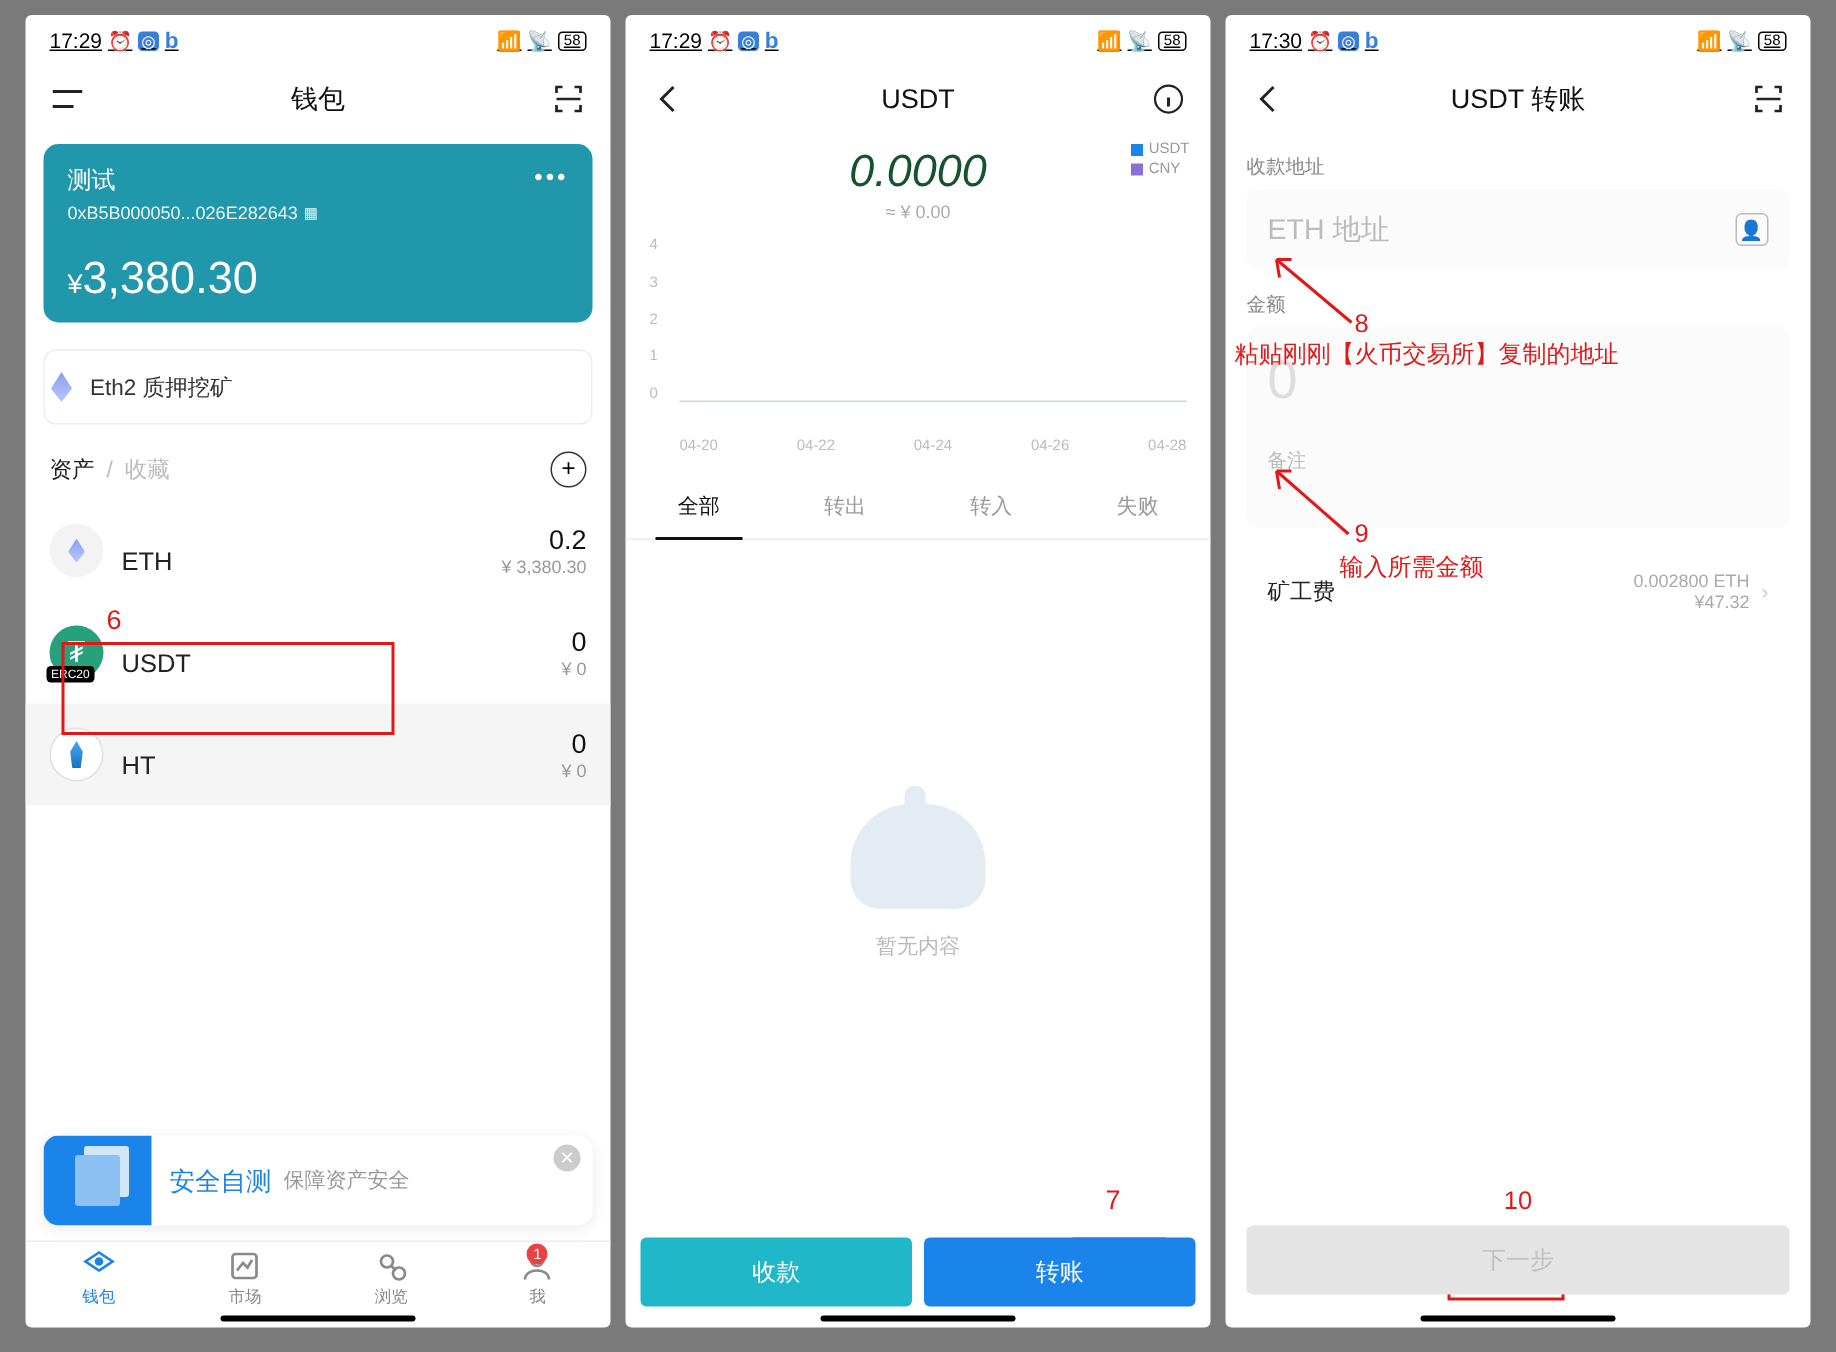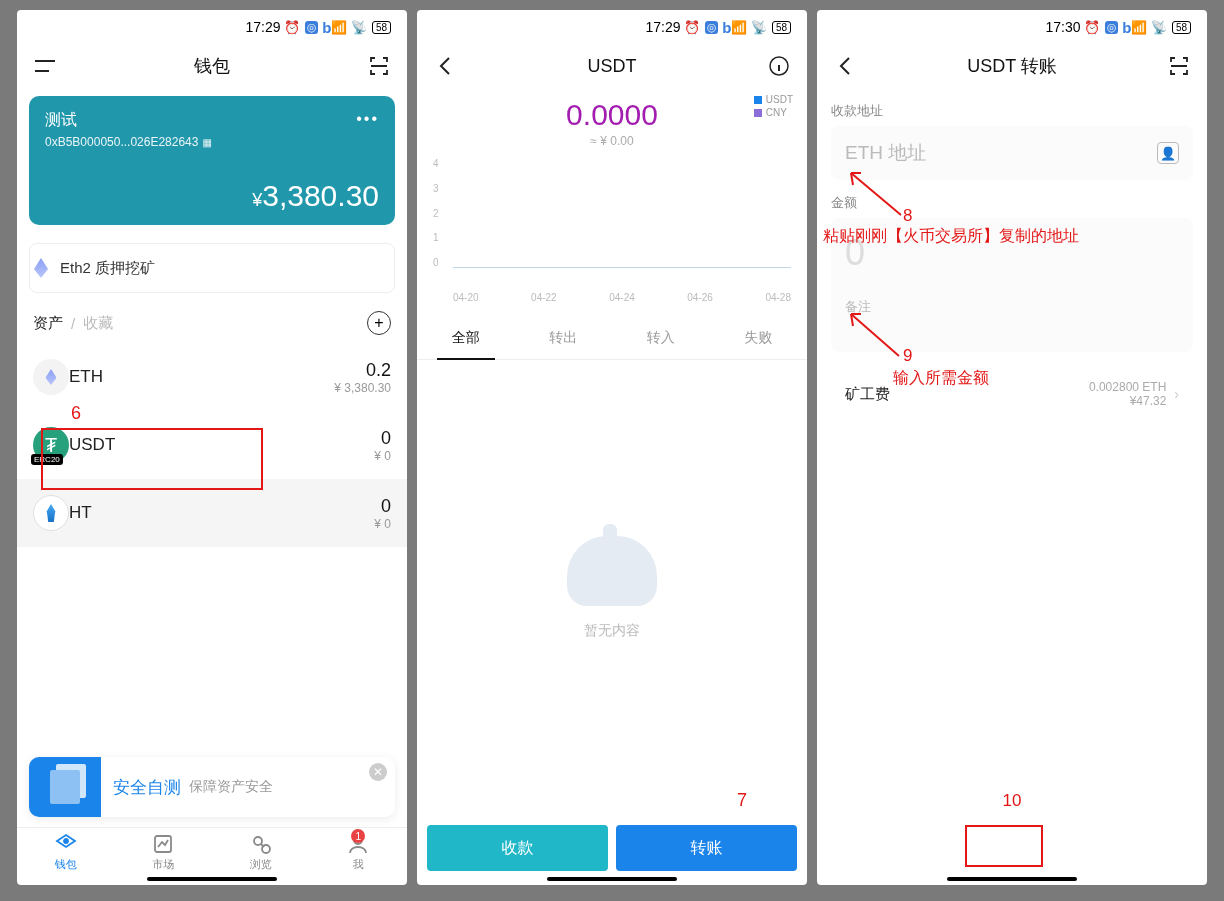--- a/index.html
+++ b/index.html
@@ -20,25 +20,26 @@
   border-radius: 4px;
   position: relative;
   overflow: hidden;
   display: flex;
   flex-direction: column;
 }
 .status-bar {
   height: 34px;
   display: flex;
   align-items: center;
-  justify-content: flex-end;
+  justify-content: space-between;
   padding: 0 16px;
   font-size: 14px;
   color: #000;
   font-weight: 500;
+  text-decoration: underline;
 }
 .status-left { display: flex; align-items: center; gap: 4px; }
 .status-right { display: flex; align-items: center; gap: 4px; }
 .status-icon { font-size: 13px; }
 .b-icon { color: #3a7edb; font-weight: bold; font-size: 15px; }
 
 .nav-bar {
   height: 44px;
   display: flex;
   align-items: center;
@@ -54,21 +55,21 @@
   margin: 8px 12px;
   background: #2197ab;
   border-radius: 10px;
   padding: 14px 16px 12px;
   color: #fff;
   position: relative;
 }
 .wallet-card .title-row { display: flex; justify-content: space-between; gap: 40px; }
 .wallet-card .title { font-size: 16px; }
 .wallet-card .addr { font-size: 12px; opacity: .9; margin-top: 4px; display: flex; align-items: center; gap: 4px; }
-.wallet-card .balance { text-align: right; font-size: 30px; font-weight: 300; margin-top: 30px; }
+.wallet-card .balance { font-size: 30px; font-weight: 300; margin-top: 20px; }
 .wallet-card .balance .cur { font-size: 18px; }
 .stake-row {
   margin: 10px 12px;
   border: 1px solid #eee;
   border-radius: 8px;
   padding: 14px 4px;
   display: flex;
   align-items: center;
   gap: 12px;
   font-size: 15px;
@@ -85,21 +86,21 @@
   padding: 8px 16px;
   font-size: 15px;
 }
 .asset-tabs .active { color: #222; }
 .asset-tabs .sep { color: #bbb; margin: 0 8px; }
 .asset-tabs .muted { color: #bbb; }
 .asset-tabs .spacer { flex: 1; }
 .plus-circle { width: 24px; height: 24px; border: 1.5px solid #333; border-radius: 50%; display: flex; align-items: center; justify-content: center; font-size: 16px; }
 
 .asset-list { display: flex; flex-direction: column; }
-.asset-item { display: flex; align-items: center; padding: 16px; }
+.asset-item { display: flex; align-items: flex-end; padding: 16px; gap: 12px; }
 .asset-item.highlight { background: #f5f5f5; }
 .token-icon { width: 36px; height: 36px; border-radius: 50%; display: flex; align-items: center; justify-content: center; position: relative; }
 .token-icon.eth { background: #f3f3f3; }
 .token-icon.usdt { background: #26a17b; color: #fff; font-size: 20px; }
 .token-icon.usdt .tag { position: absolute; bottom: -2px; left: -2px; background: #000; color: #fff; font-size: 8px; padding: 1px 3px; border-radius: 3px; }
 .token-icon.ht { background: #fff; border: 1px solid #e0e0e0; }
 .ht-flame { width: 14px; height: 18px; background: linear-gradient(#45a9f0,#1771c8); clip-path: polygon(50% 0,80% 40%,70% 100%,30% 100%,20% 40%); }
 .asset-name { font-size: 17px; color: #222; flex: 1; }
 .asset-right { text-align: right; }
 .asset-amount { font-size: 18px; color: #111; }
@@ -143,21 +144,21 @@
 }
 .tab-item { display: flex; flex-direction: column; align-items: center; font-size: 11px; color: #8a8a8a; gap: 2px; position: relative; }
 .tab-item.active { color: #1b84ea; }
 .tab-icon { width: 22px; height: 22px; display: flex; align-items: center; justify-content: center; }
 .badge { position: absolute; top: -4px; right: 4px; background: #e84242; color: #fff; font-size: 10px; border-radius: 50%; width: 14px; height: 14px; display: flex; align-items: center; justify-content: center; }
 
 .home-indicator { position: absolute; bottom: 4px; left: 50%; transform: translateX(-50%); width: 130px; height: 4px; background: #000; border-radius: 3px; }
 
 
 .chart-area { padding: 10px 16px 4px; position: relative; }
-.big-num { text-align: center; font-size: 30px; font-weight: 300; color: #a21caf; }
+.big-num { text-align: center; font-size: 30px; font-weight: 300; color: #14532d; font-style: italic; }
 .conv { text-align: center; font-size: 12px; color: #aaa; margin-top: 2px; }
 .legend { position: absolute; top: 6px; right: 14px; font-size: 10px; color: #999; }
 .legend-item { display: flex; align-items: center; gap: 4px; margin-bottom: 2px; }
 .legend-sq { width: 8px; height: 8px; }
 .mini-chart { height: 130px; margin-top: 10px; position: relative; padding-left: 20px; }
 .y-labels { position: absolute; left: 0; top: 0; bottom: 20px; display: flex; flex-direction: column; justify-content: space-between; font-size: 10px; color: #bbb; }
 .grid-line { position: absolute; left: 20px; right: 0; bottom: 20px; height: 1px; background: #c0d8e8; }
 .x-labels { display: flex; justify-content: space-between; font-size: 10px; color: #bbb; margin-top: 4px; padding-left: 20px; }
 .tx-tabs { display: flex; border-bottom: 1px solid #eee; margin-top: 10px; }
 .tx-tab { flex: 1; text-align: center; padding: 12px 0; font-size: 14px; color: #999; position: relative; }
@@ -493,14 +494,15 @@
   <svg style="position:absolute;top:296px;left:24px;pointer-events:none;" width="80" height="60">
       <path d="M58 50 L10 8" stroke="#e31717" stroke-width="2"></path>
       <path d="M10 8 L20 8 M10 8 L12 20" stroke="#e31717" stroke-width="2"></path>
     </svg>
   <div class="red-text" style="top:336px;left:86px;">9</div>
   <div class="red-text" style="top:358px;left:76px;font-size:16px;">输入所需金额</div>
 
   <div class="red-text" style="bottom:74px;left:50%;transform:translateX(-50%);">10</div>
   <div class="red-box" style="bottom:18px;left:148px;width:78px;height:42px;"></div>
 
+  <div class="next-btn">下一步</div>
   <div class="home-indicator"></div>
 </div>
 
 </body></html>

